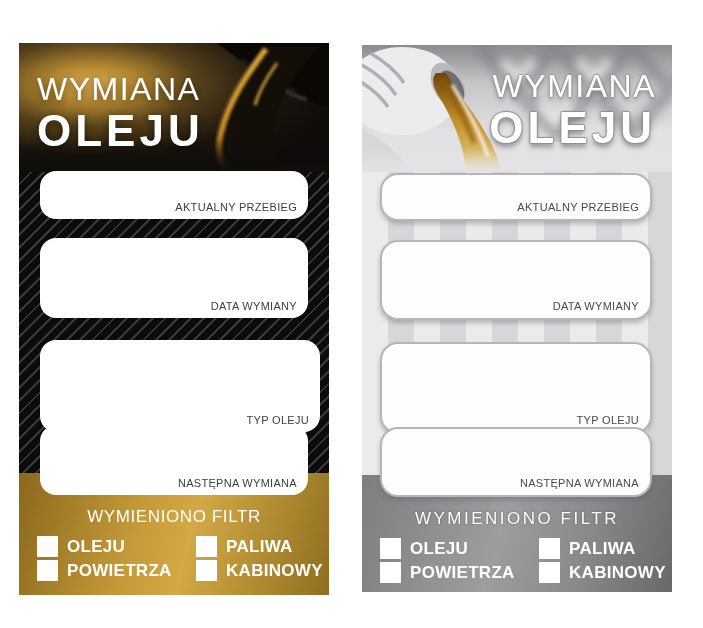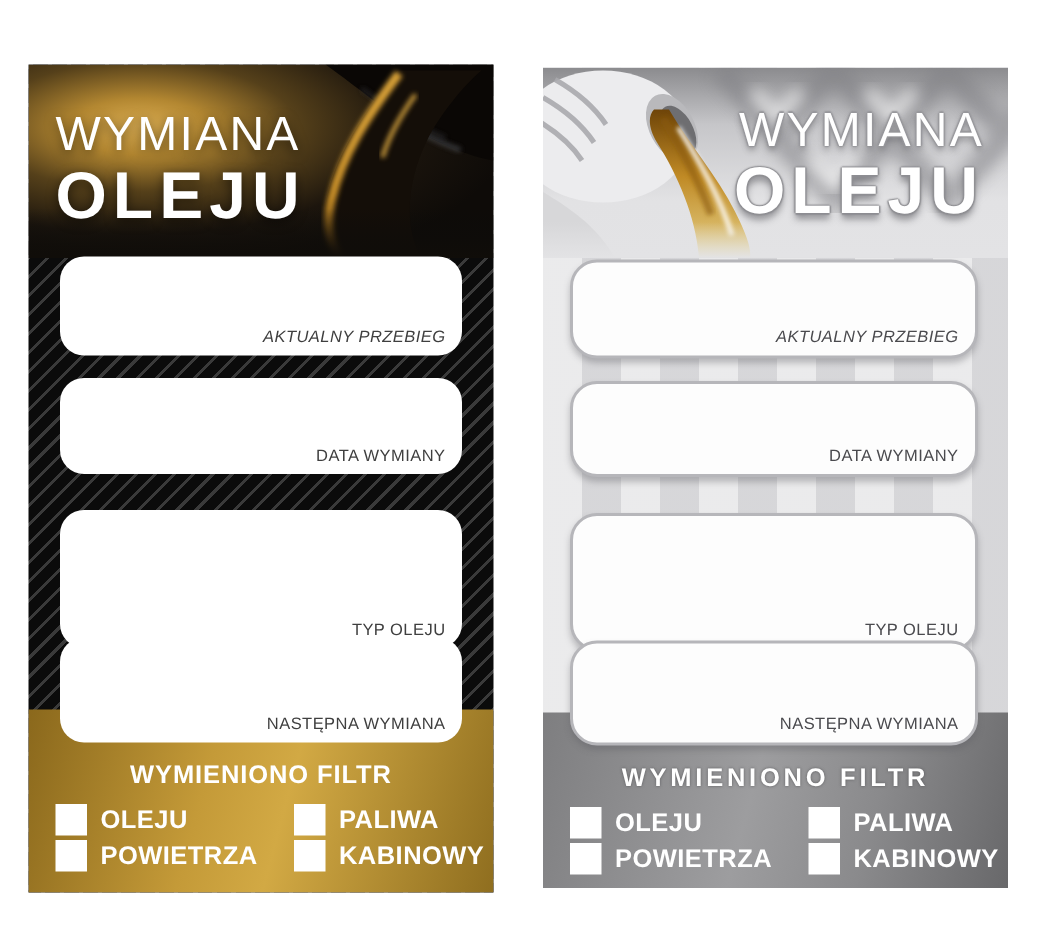--- a/index.html
+++ b/index.html
@@ -31,35 +31,35 @@
   .title .t2{font-size:44px;font-weight:700;letter-spacing:4px;margin-top:4px;}
   .title--light .t1{text-shadow:1px 0 1px #97979b,-1px 0 1px #97979b,0 1px 1px #97979b,0 -1px 1px #97979b,0 3px 4px rgba(60,60,65,.45);}
   .title--light .t2{text-shadow:1px 0 1px #8f8f93,-1px 0 1px #8f8f93,0 1px 1px #8f8f93,0 -1px 1px #8f8f93,0 4px 5px rgba(60,60,65,.5);}
   .field{position:absolute;z-index:3;background:#ffffff;border-radius:16px;}
   .label--dark .field{left:21px;width:268px;}
   .label--light .field{
     left:18px;width:272px;background:#fdfdfd;
     border:2px solid #b6b6ba;box-shadow:0 3px 4px rgba(90,90,95,.35);border-radius:18px;
     box-sizing:border-box;
   }
-  .field--1{top:128px;height:66px;font-style:italic;}
-  .field--2{top:209px;height:64px;}
-  .field--3{top:297px;height:92px;}
+  .field--1{top:128px;height:48px;}
+  .field--2{top:195px;height:80px;}
+  .field--3{top:297px;height:92px;padding-left:12px;}
   .field--4{top:382px;height:70px;}
   .field-label{
     position:absolute;right:11px;bottom:6px;
     font-size:11px;letter-spacing:.3px;color:#3f3f3f;white-space:nowrap;
   }
   .label--light .field-label{color:#4a4a4e;}
   .footer{position:absolute;left:0;right:0;top:430px;bottom:0;z-index:2;}
   .footer--gold{background:linear-gradient(105deg,#8a681c 0%,#c49a38 38%,#d2a944 55%,#8f6e1f 100%);}
   .footer--gray{background:linear-gradient(105deg,#7e7e80 0%,#9d9d9f 45%,#8a8a8c 70%,#68686a 100%);}
   .filter-heading{
     margin-top:34px;text-align:center;color:#ffffff;
-    font-weight:700;font-size:17px;letter-spacing:.6px;
+    font-weight:400;font-size:17px;letter-spacing:.6px;
   }
   .footer--gray .filter-heading{letter-spacing:2.5px;text-shadow:0 0 2px rgba(75,75,78,.8);}
   .filter-grid{
     display:grid;grid-template-columns:159px auto;
     row-gap:3px;padding:9px 0 0 18px;
   }
   .filter-option{display:flex;align-items:center;gap:9px;color:#ffffff;font-size:17px;font-weight:700;letter-spacing:.3px;}
   .checkbox{width:21px;height:21px;background:#ffffff;flex:none;}
 </style>
 </head>

